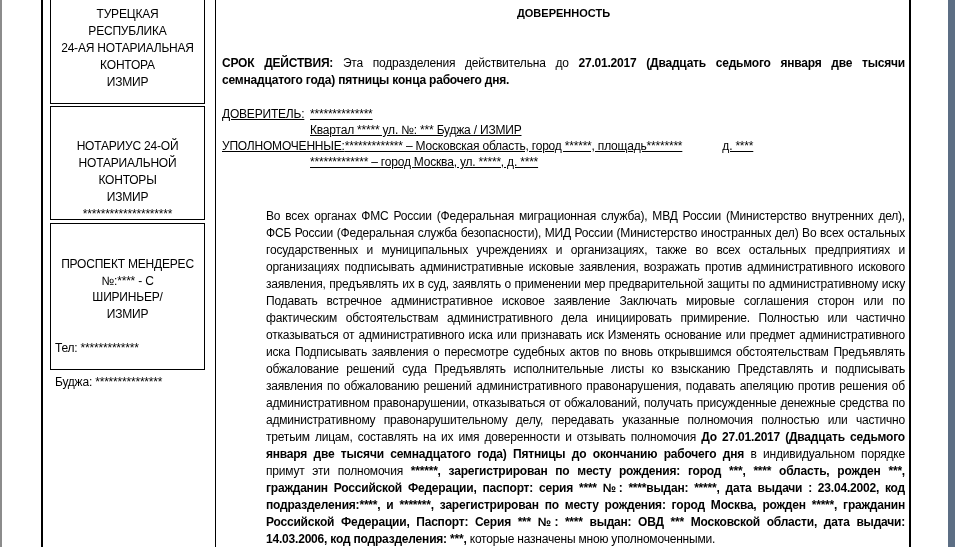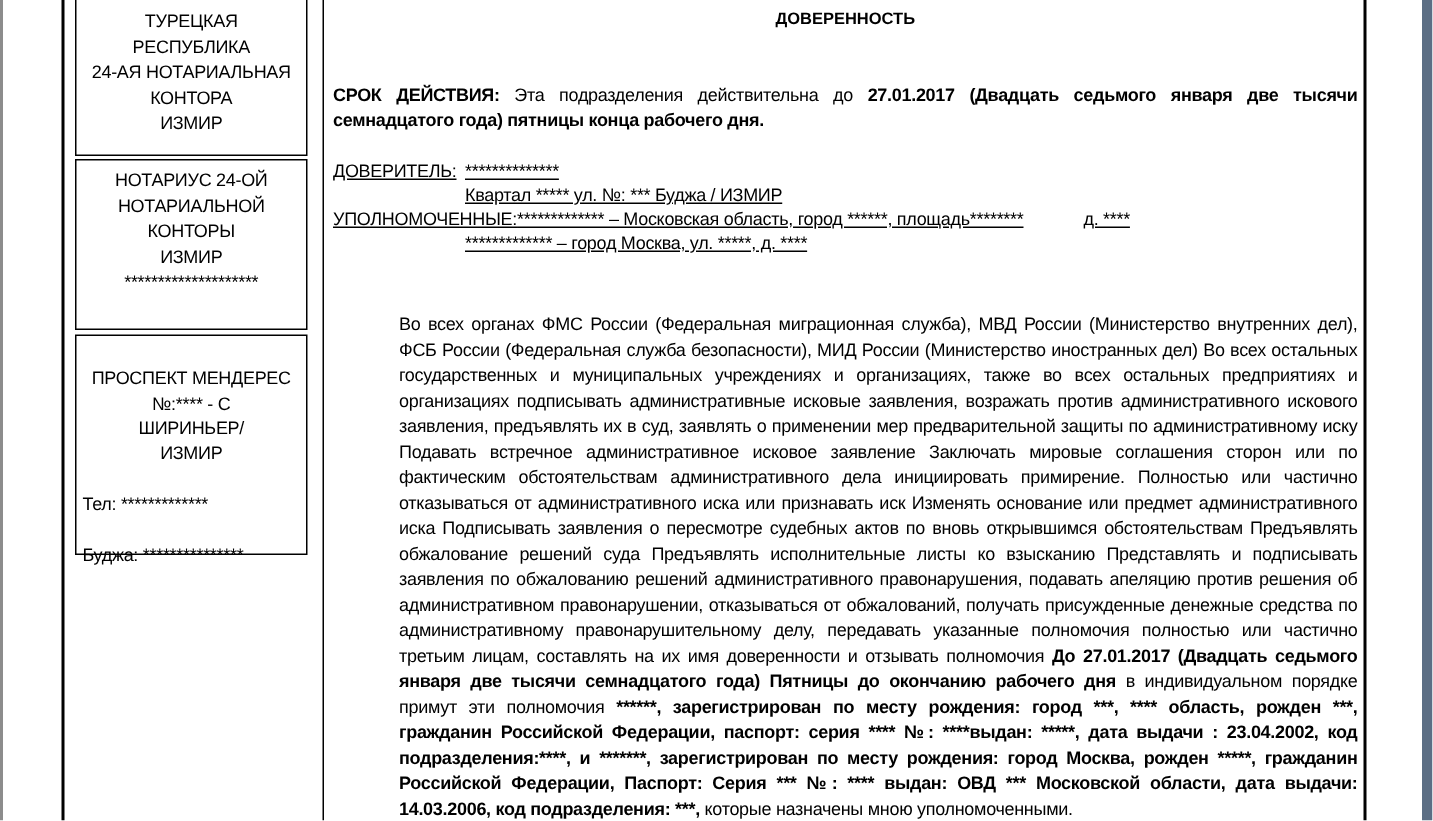--- a/index.html
+++ b/index.html
@@ -17,22 +17,22 @@
   .right-strip { position:absolute; left:948px;top:0; width:7px; height:547px; background:#5c6e84; }
 
   
   .stamp {
     position:absolute; left:50px; width:155px; box-sizing:border-box;
     border:1px solid #000; background:#fff;
     text-align:center; font-size:12px; line-height:17px; letter-spacing:-0.2px;
     white-space:pre-line;
   }
   .stamp1 { top:-3px;  height:107px; padding-top:8px;  }
-  .stamp2 { top:106px; height:114px; padding-top:5px; }
-  .stamp3 { top:223px; height:147px; padding-top:3px; text-align:center; }
+  .stamp2 { top:106px; height:114px; padding-top:31px; }
+  .stamp3 { top:223px; height:147px; padding-top:15px; text-align:center; }
   .stamp3 .addr { white-space:pre-line; line-height:16.5px; }
   .stamp3 .contact {
     text-align:left; padding-left:4px; line-height:16px; margin-top:1px;
     white-space:nowrap;
   }
 
   
   .doc {
     position:absolute; left:222px; top:0; width:683px;
     font-size:12px; line-height:17px; letter-spacing:-0.2px;

